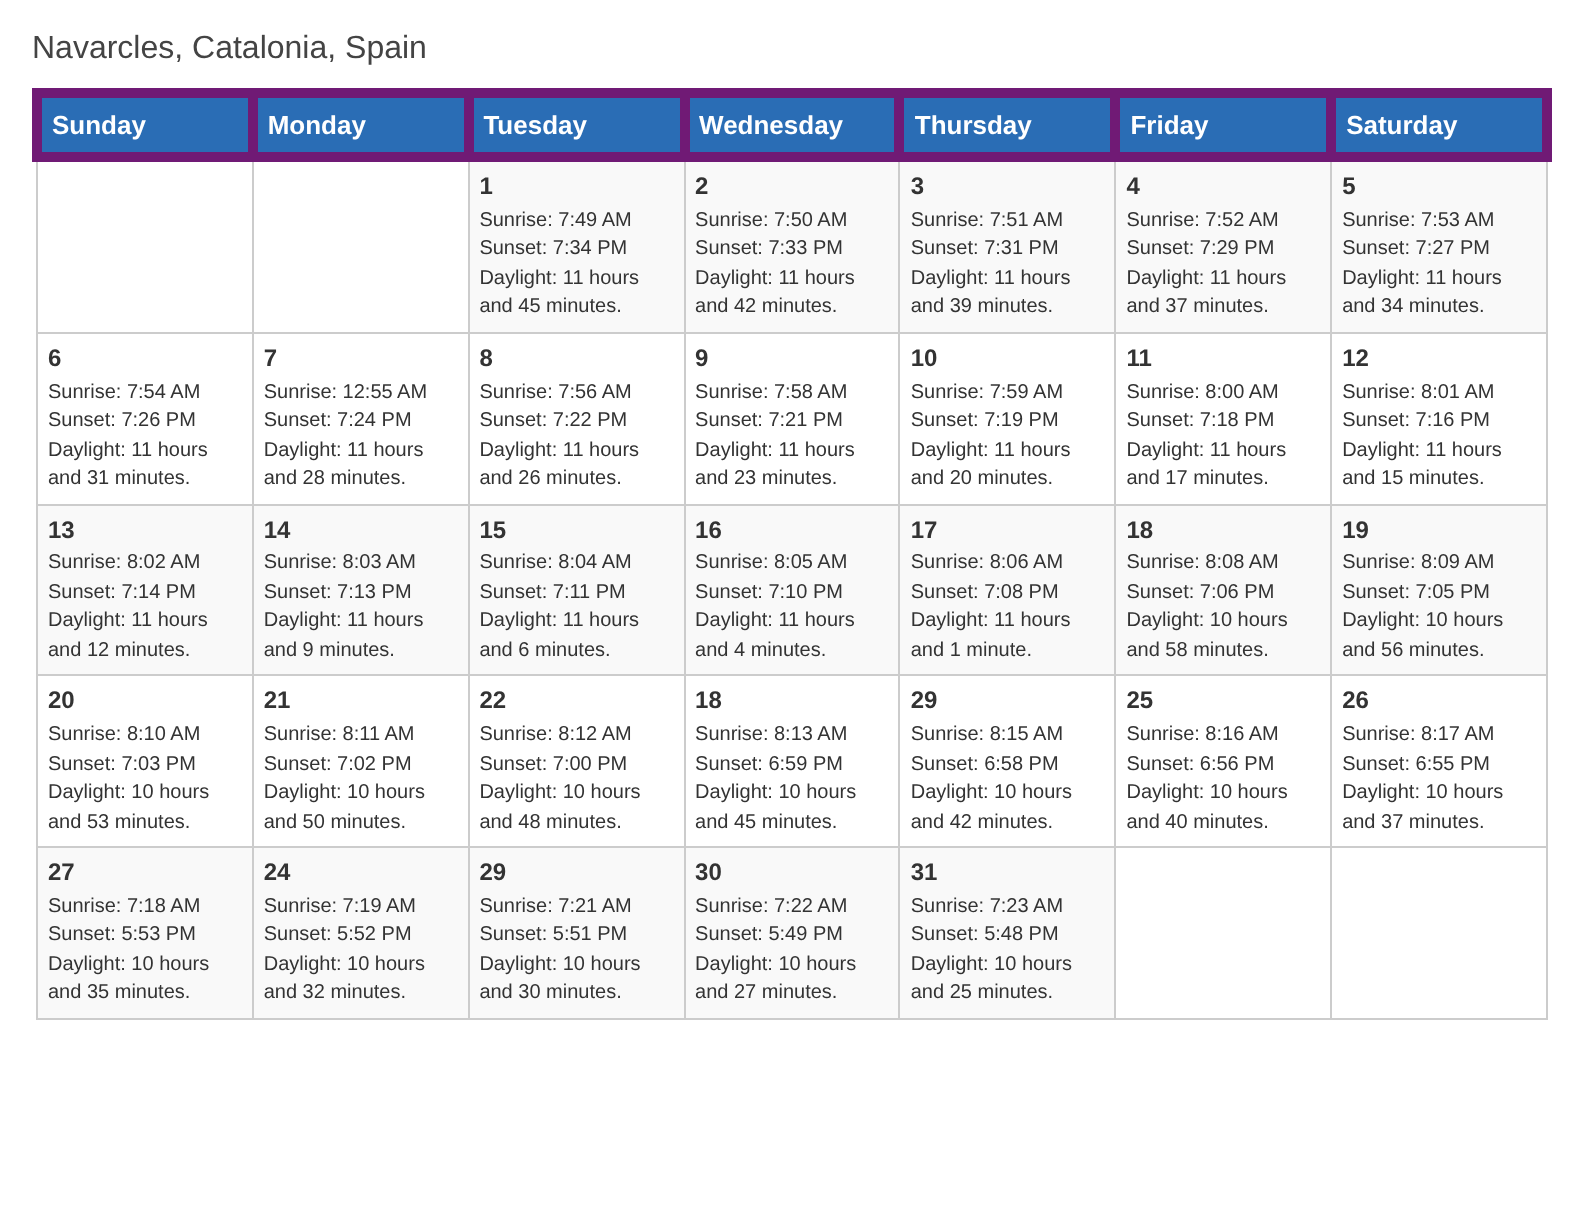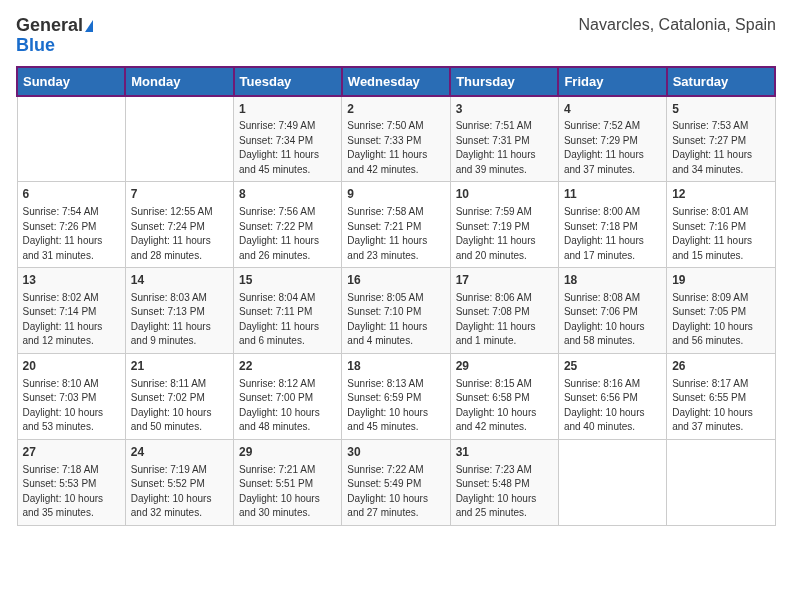--- a/index.html
+++ b/index.html
@@ -42,21 +42,21 @@
       border-collapse: collapse;
       font-size: 11px;
     }
     thead tr th {
       background: #2a6db5;
       color: #fff;
       text-align: left;
       padding: 6px 5px;
       font-size: 13px;
       font-weight: bold;
-      border: 2px solid #701a75;
+      border: 5px solid #701a75;
     }
     tbody tr td {
       border: 1px solid #ccc;
       vertical-align: top;
       padding: 4px 5px;
       min-height: 70px;
       height: 80px;
       width: 14.28%;
       background: #fff;
       font-size: 10.5px;
@@ -81,26 +81,20 @@
       line-height: 1.45;
     }
     .empty-cell {
       background: #fff !important;
     }
   </style>
 </head>
 <body>
 
 <div class="header">
-  <div class="logo">
-    <span>
-      <span class="logo-general">General</span><span class="logo-icon"></span>
-    </span>
-    <span class="logo-blue">Blue</span>
-  </div>
   <div class="title-block">
     <div class="sub-title">Navarcles, Catalonia, Spain</div>
   </div>
 </div>
 
 <table>
   <thead>
     <tr>
     <th>Sunday</th>
         <th>Monday</th>

